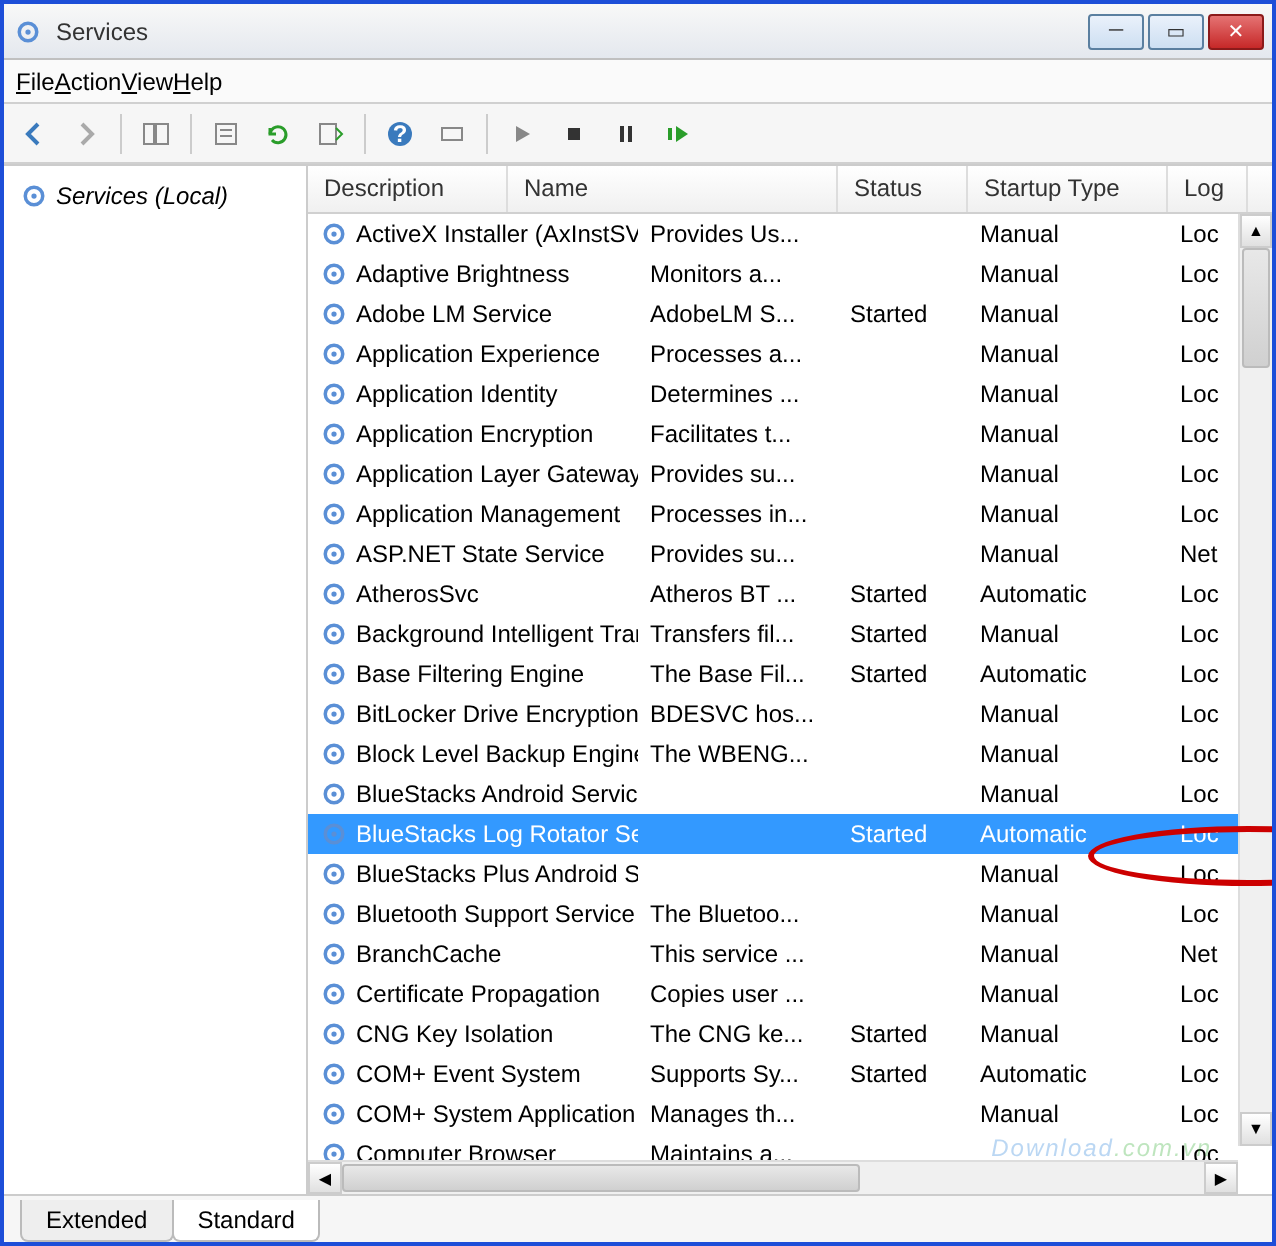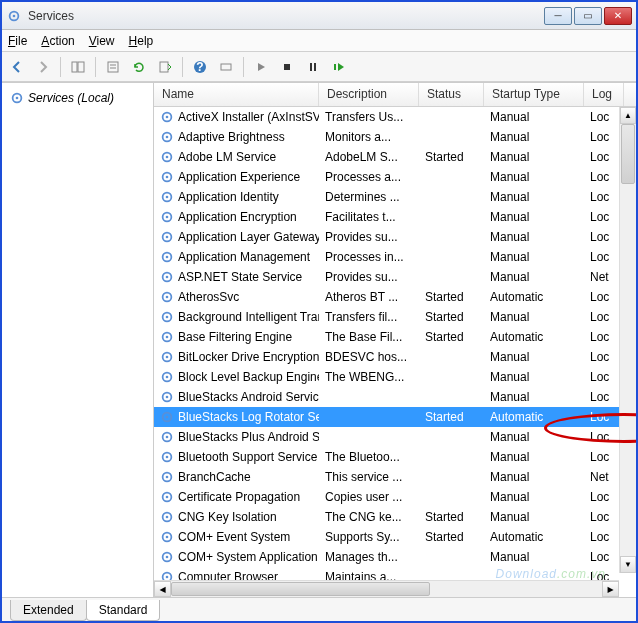--- a/index.html
+++ b/index.html
@@ -4,21 +4,21 @@
 <style>
   * { box-sizing: border-box; margin: 0; padding: 0; font-family: "Segoe UI", Tahoma, sans-serif; font-size: 12px; }
   body { background: #fff; width: 638px; height: 623px; overflow: hidden; }
   .window { width: 638px; height: 623px; border: 2px solid #1d4ed8; background: #fff; display: flex; flex-direction: column; }
   .titlebar { height: 28px; background: linear-gradient(to bottom, #f8f8f8, #e4e8ee); display: flex; align-items: center; padding: 0 4px; border-bottom: 1px solid #c0c0c0; }
   .titlebar .app-icon { width: 16px; height: 16px; margin-right: 6px; display:flex; align-items:center; justify-content:center;}
   .titlebar .title { flex: 1; color: #333; }
   .win-buttons { display: flex; gap: 2px; }
   .win-btn { width: 28px; height: 18px; border: 1px solid #5a7fa0; background: linear-gradient(#eaf1fb,#cddff2); border-radius: 2px; display:flex; align-items:center; justify-content:center; font-size:10px; color:#333;}
   .win-btn.close { background: linear-gradient(#e57373,#c62828); color:#fff; border-color:#8b1a1a;}
-  .menubar { height: 22px; display: flex; align-items: center; padding: 0 6px; gap: 14px; border-bottom: 1px solid #d0d0d0; background:#fafafa;}
+  .menubar { height: 22px; display: flex; align-items: center; padding: 0 6px; border-bottom: 1px solid #d0d0d0; background:#fafafa;}
   .menubar .menu-item u { text-decoration: underline; }
   .toolbar { height: 30px; display: flex; align-items: center; padding: 0 4px; gap: 4px; border-bottom: 1px solid #d0d0d0; background:#f6f6f6;}
   .tb-btn { width: 22px; height: 22px; display:flex; align-items:center; justify-content:center; border-radius:2px; }
   .tb-sep { width:1px; height:20px; background:#ccc; margin:0 2px;}
   .body { flex:1; display:flex; border-top:1px solid #ccc; overflow:hidden;}
   .left-pane { width: 152px; border-right:1px solid #ccc; background:#fff; padding:6px 4px;}
   .tree-item { display:flex; align-items:center; gap:4px; padding:2px 4px; white-space:nowrap;font-style:italic;}
   .right-pane { flex:1; display:flex; flex-direction:column; overflow:hidden; position:relative;}
   .header-row { display:flex; height:24px; border-bottom:1px solid #d0d0d0; background:linear-gradient(#fff,#f0f0f0);}
   .hd { padding:4px 8px; border-right:1px solid #ddd; color:#333; overflow:hidden; white-space:nowrap;}
@@ -151,36 +151,36 @@
         <svg class="gear-icon" viewBox="0 0 16 16">
             <circle cx="8" cy="8" r="5" fill="none" stroke="#5a8fd6" stroke-width="2"></circle>
             <circle cx="8" cy="8" r="1.5" fill="#5a8fd6"></circle>
           </svg>
         <span>Services (Local)</span>
       </div>
     </div>
 
     <div class="right-pane">
       <div class="header-row">
+        <div class="hd col-desc">Description</div>
         <div class="hd col-name">Name</div>
-        <div class="hd col-desc">Description</div>
         <div class="hd col-status">Status</div>
         <div class="hd col-start">Startup Type</div>
         <div class="hd col-log">Log</div>
       </div>
       <div class="list" id="list">
           <div class="row">
             <div class="cell name">
               <svg class="gear-icon" viewBox="0 0 16 16">
                 <circle cx="8" cy="8" r="5" fill="none" stroke="#5a8fd6" stroke-width="2"></circle>
                 <circle cx="8" cy="8" r="1.5" fill="#5a8fd6"></circle>
               </svg>
               <span>ActiveX Installer (AxInstSV)</span>
             </div>
-            <div class="cell desc">Transfers Us...</div>
+            <div class="cell desc">Provides Us...</div>
             <div class="cell status"></div>
             <div class="cell start">Manual</div>
             <div class="cell log">Loc</div>
           </div>
           <div class="row">
             <div class="cell name">
               <svg class="gear-icon" viewBox="0 0 16 16">
                 <circle cx="8" cy="8" r="5" fill="none" stroke="#5a8fd6" stroke-width="2"></circle>
                 <circle cx="8" cy="8" r="1.5" fill="#5a8fd6"></circle>
               </svg>

